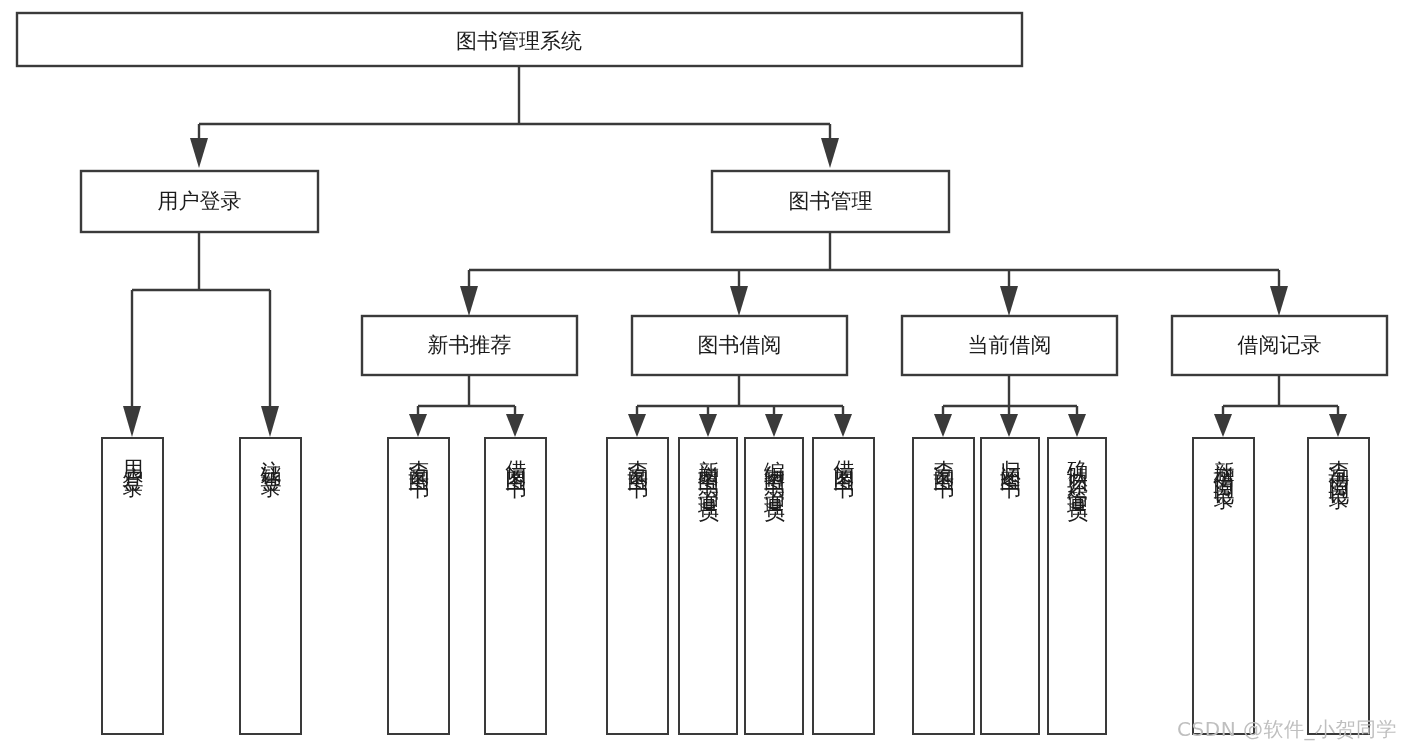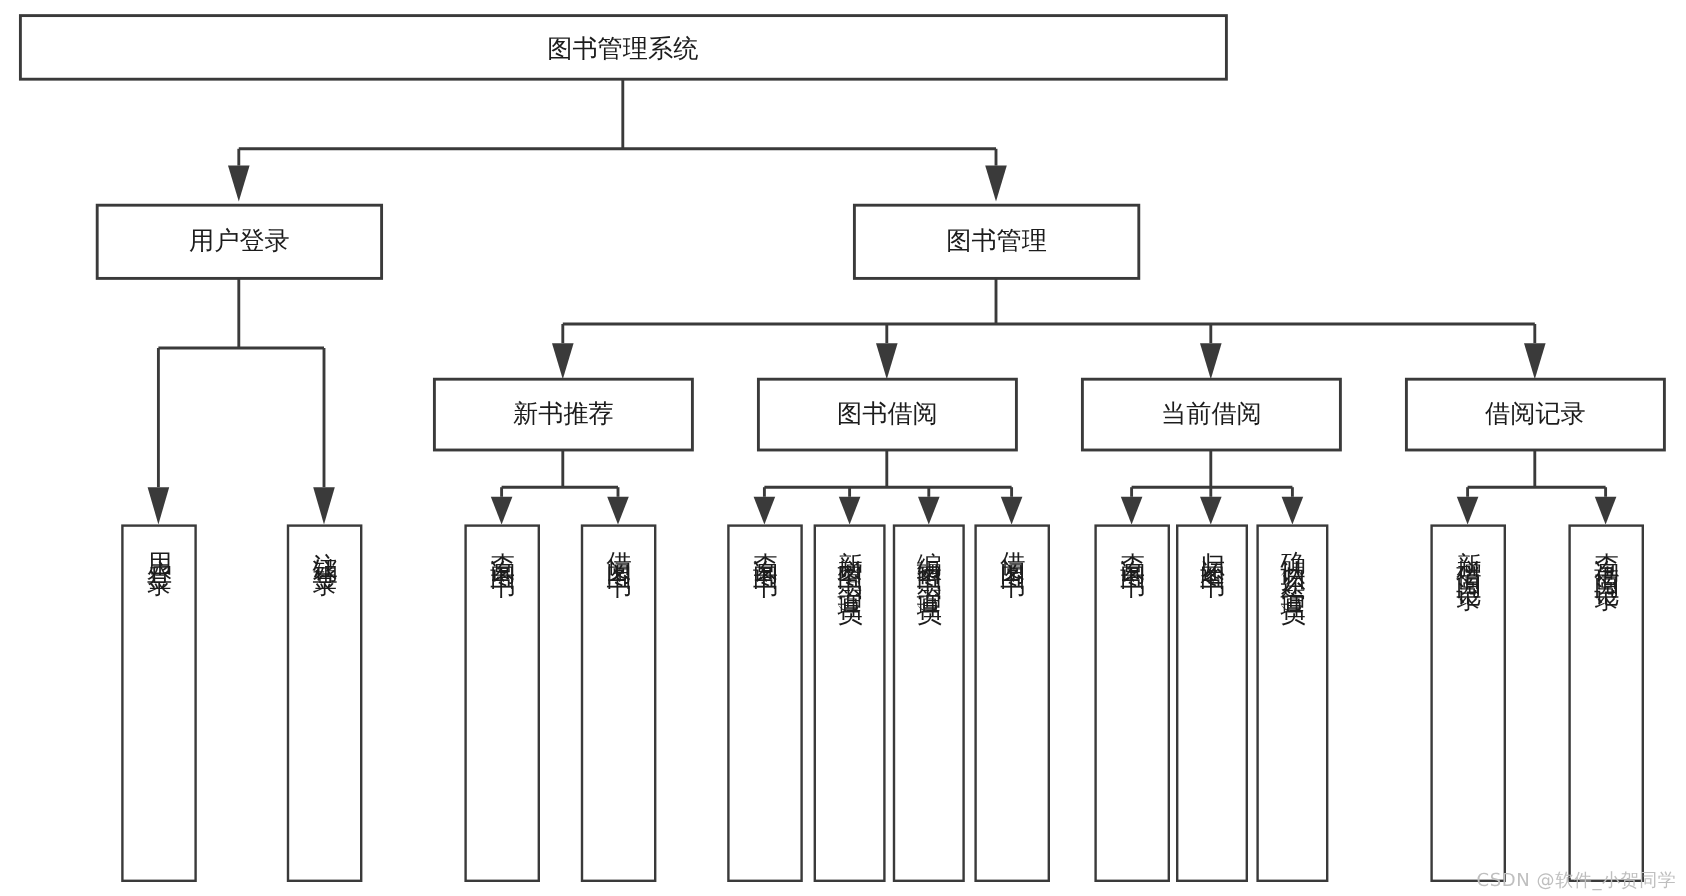--- a/index.html
+++ b/index.html
@@ -68,21 +68,21 @@
     letter-spacing: 6px;
     white-space: nowrap;
     padding-top: 4px;
     user-select: none;
   }
   #watermark {
     position: absolute;
     right: 8px;
     bottom: 4px;
     font-family: "DejaVu Sans", "Liberation Sans", sans-serif;
-    font-size: 15px;
+    font-size: 20px;
     color: #bfbfbf;
     letter-spacing: 0.5px;
     white-space: nowrap;
     pointer-events: none;
   }
 </style>
 </head>
 <body>
 
 <div id="diagram-root">

